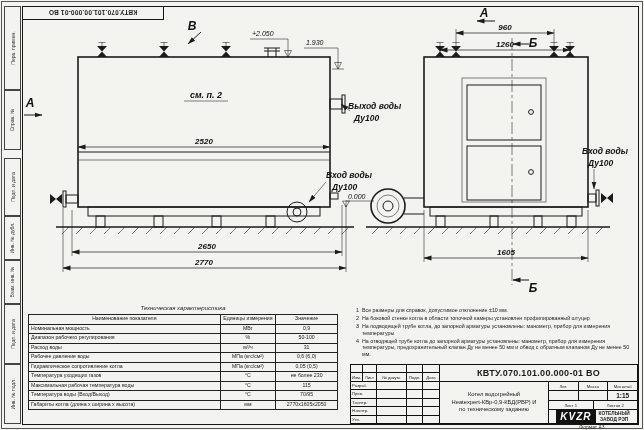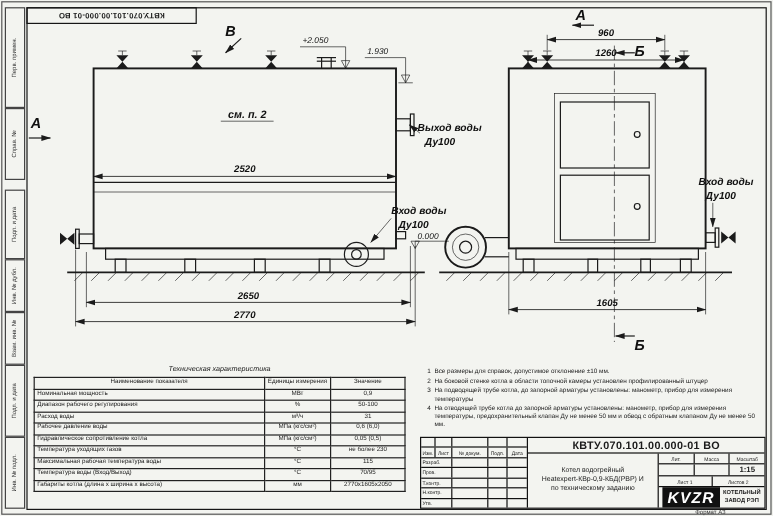--- a/index.html
+++ b/index.html
@@ -47,21 +47,21 @@
   .tb-right{flex:1;display:flex;flex-direction:column;}
   .tb-doc{height:18px;border-bottom:1.2px solid #111;display:flex;align-items:center;justify-content:center;font-weight:bold;font-size:9px;letter-spacing:.3px;}
   .tb-bottom{flex:1;display:flex;}
   .tb-title{width:106px;border-right:1.2px solid #111;display:flex;flex-direction:column;justify-content:center;text-align:center;font-size:5.8px;line-height:1.3;padding:0 1px;}
   .tb-info{flex:1;display:flex;flex-direction:column;}
   .tb-lms,.tb-lmsv,.tb-sheets{display:flex;border-bottom:0.7px solid #111;}
   .tb-lms{height:8px;}.tb-lmsv{height:9px;}.tb-sheets{height:8px;}
   .tb-lms .tb-c,.tb-lmsv .tb-c,.tb-sheets .tb-c{flex:1;}
   .tb-lmsv .tb-c{font-size:6.5px;font-weight:bold;}
   .tb-company{flex:1;display:flex;align-items:center;justify-content:center;gap:3px;}
-  .logo{background:#111;color:#fff;font-weight:bold;font-style:italic;font-size:13px;padding:1px 4px;letter-spacing:1px;}
+  .logo{background:#111;color:#fff;font-weight:bold;font-style:italic;font-size:10px;padding:1px 4px;letter-spacing:1px;}
   .company-text{font-size:4.8px;font-weight:bold;line-height:1.15;text-align:center;}
   .format-note{position:absolute;left:548px;top:423.5px;width:88px;text-align:center;font-size:5px;color:#333;}
 </style>
 </head>
 <body>
 
 <div class="sheet">
   <div class="frame-outer"></div>
   <div class="frame-inner"></div>
 

